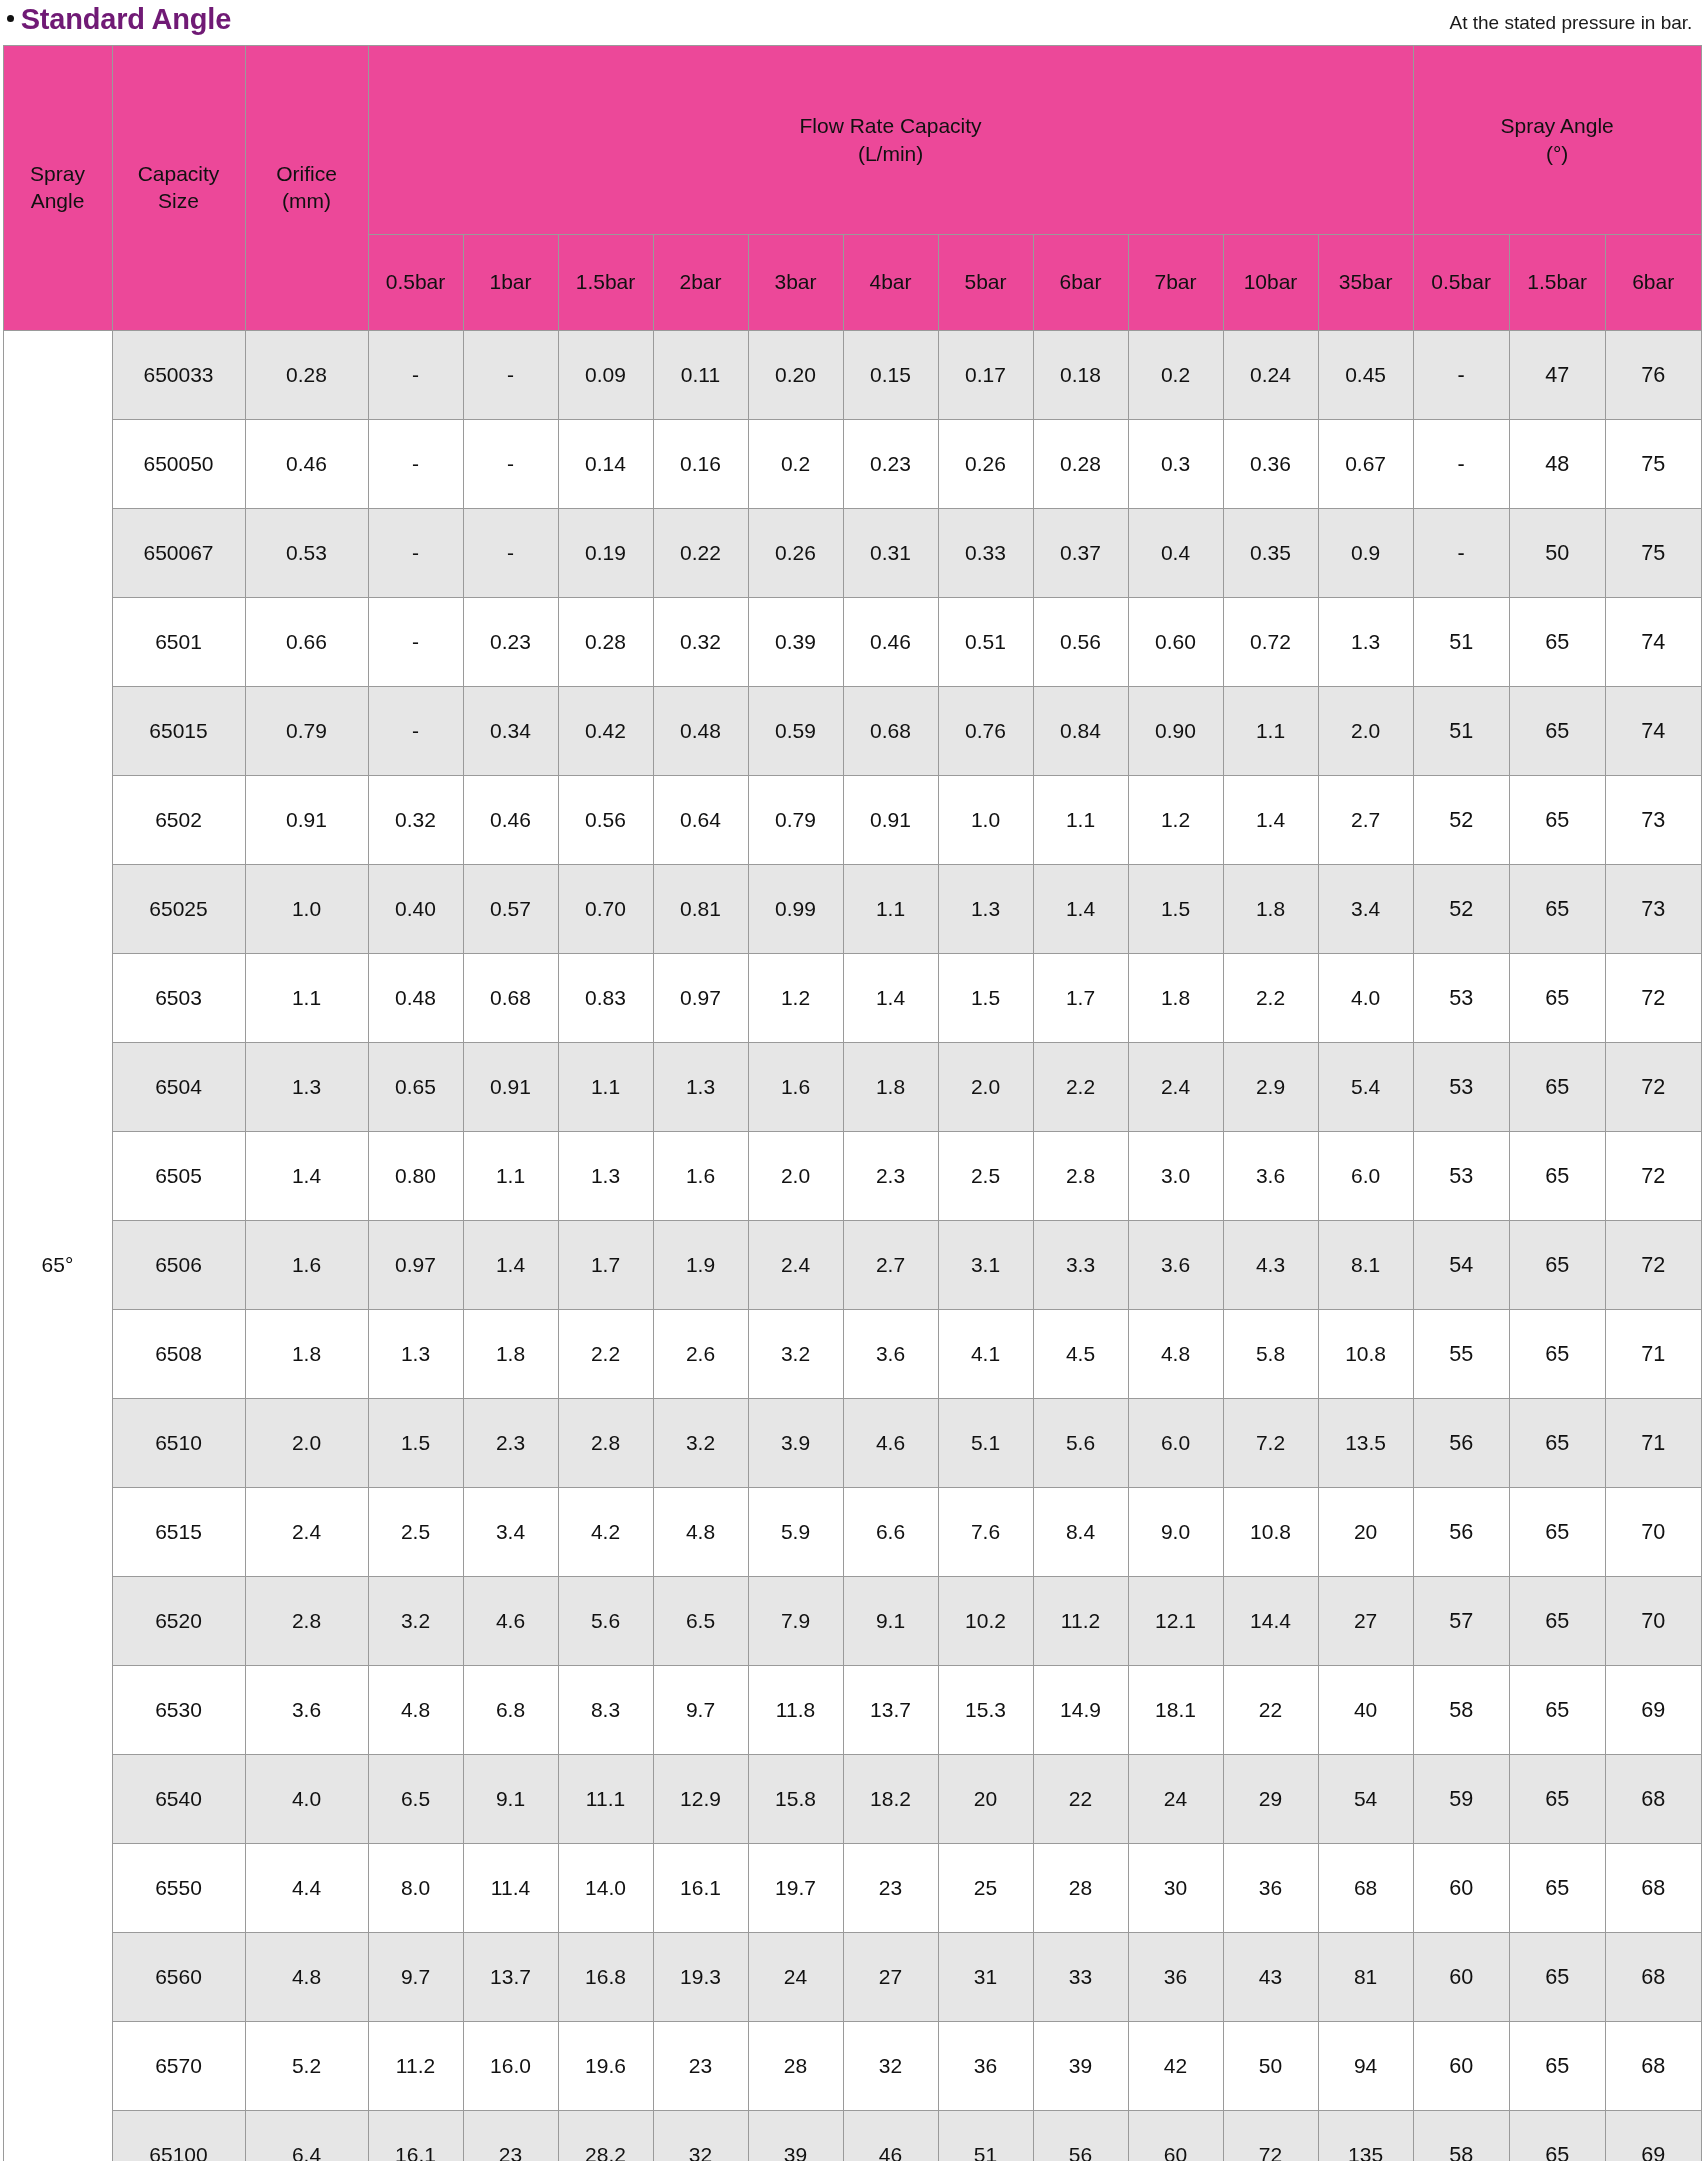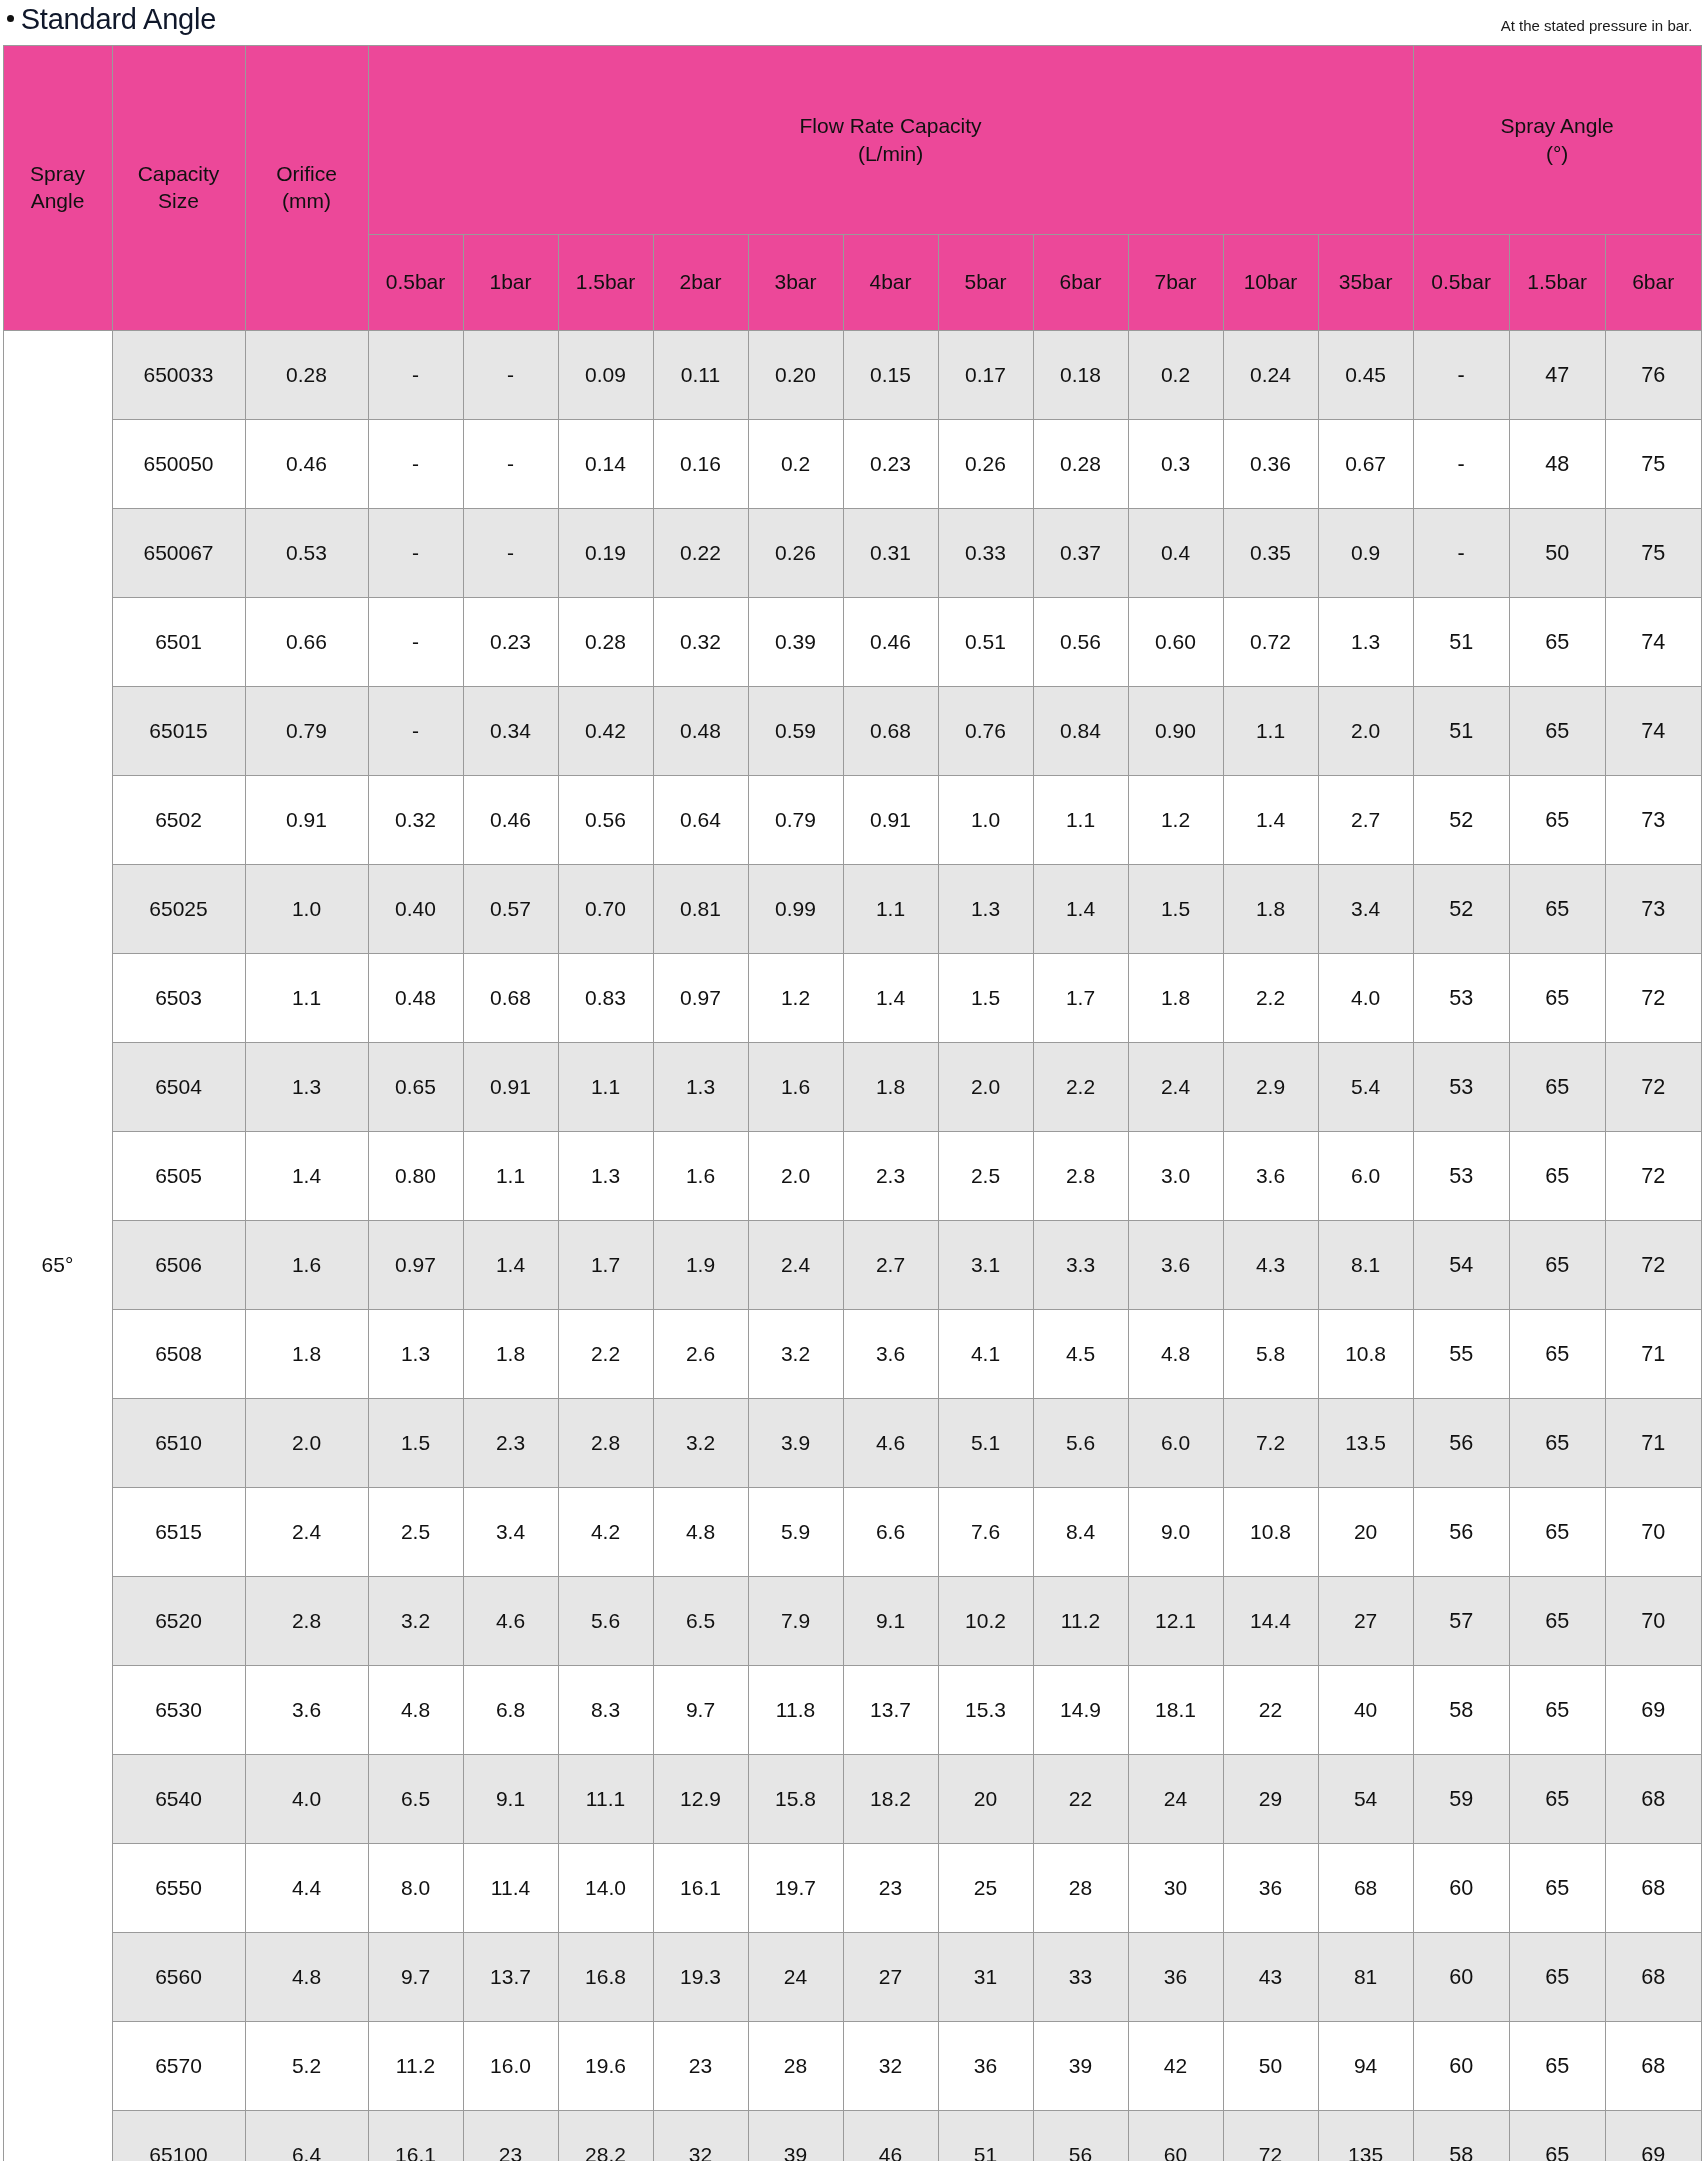--- a/index.html
+++ b/index.html
@@ -34,26 +34,26 @@
   .bullet {
     width: 7.5px;
     height: 7.5px;
     background: #111;
     border-radius: 50%;
     display: inline-block;
     margin-bottom: 2.5px;
   }
   .doc-title {
     font-size: 29px;
-    font-weight: normal;
+    font-weight: bold;
     letter-spacing: -0.2px;
-    color: #0f172a;
+    color: #701a75;
   }
   .note {
-    font-size: 15px;
+    font-size: 19px;
     color: #1a1a1a;
     padding-bottom: 2.5px;
   }
   
   table.spec {
     border-collapse: collapse;
     width: 1696px;
     margin-left: 2.5px;
     table-layout: fixed;
   }

